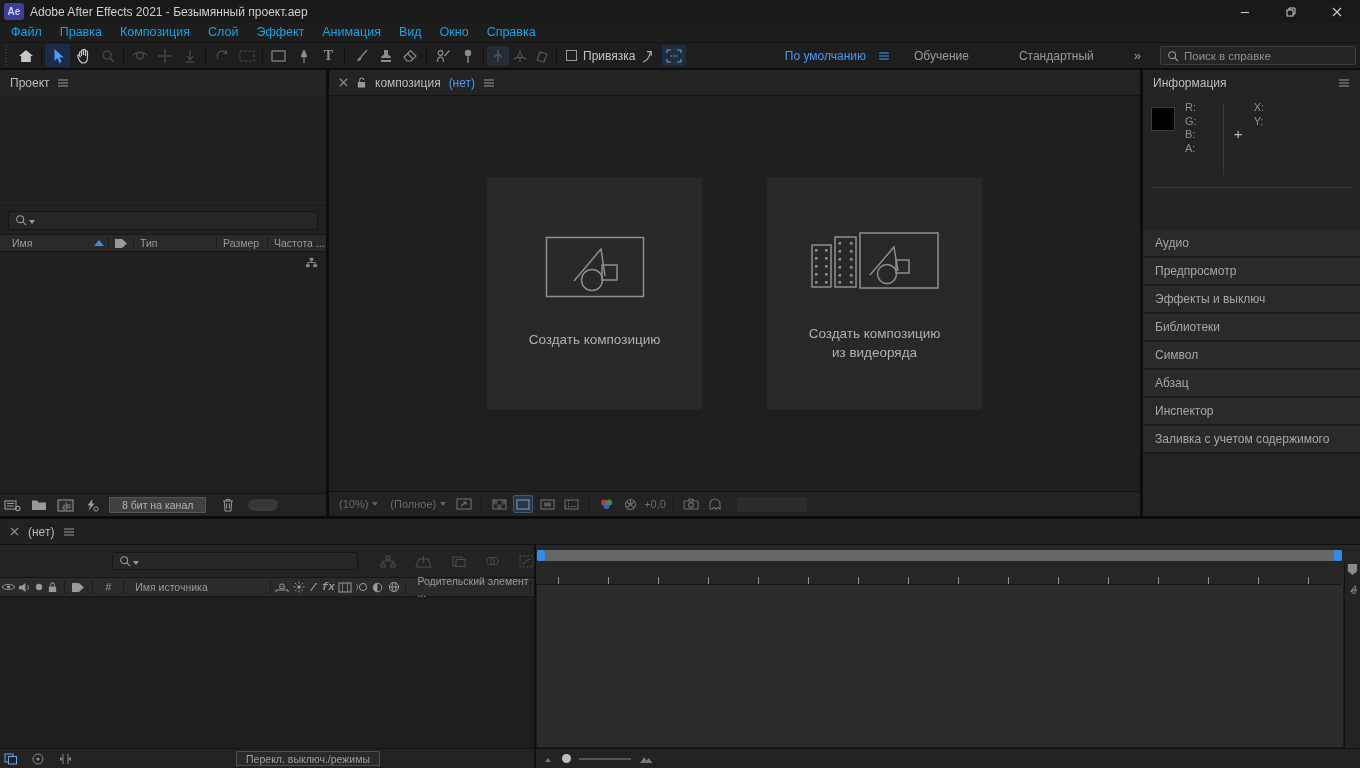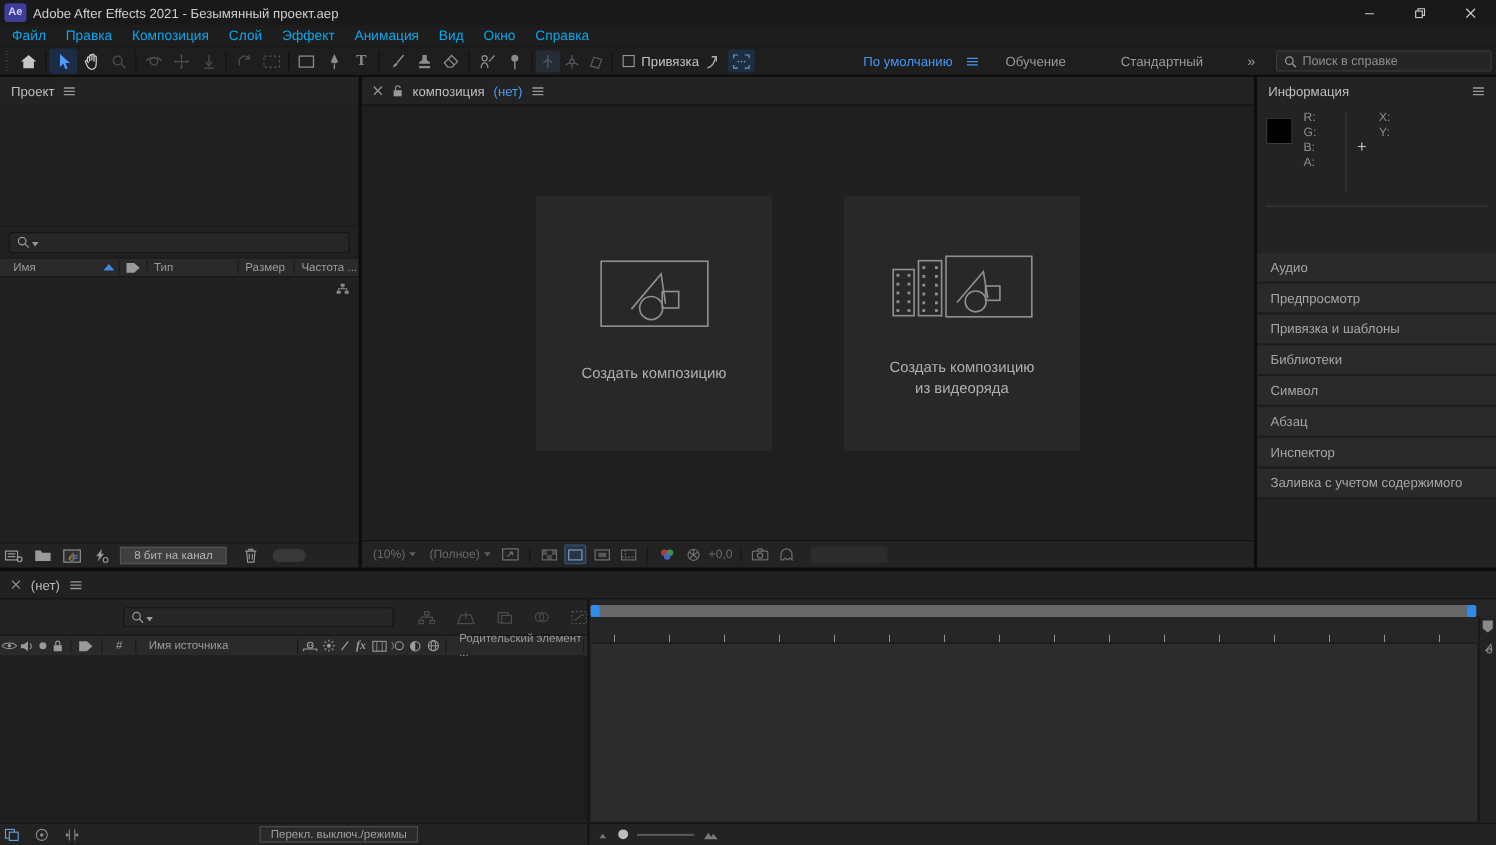--- a/index.html
+++ b/index.html
@@ -148,21 +148,21 @@
                border-radius:3px; display:flex; align-items:center; padding:0 6px; gap:2px; }
   .tl-search svg { stroke:#9a9a9a; fill:none; }
   .tl-icons { display:flex; align-items:center; gap:19px; margin-left:22px; }
   .tl-icons svg { stroke:#4c4c4c; fill:none; }
   .tl-colhead { height:20px; background:#2a2a2a; border-top:1px solid #161616; border-bottom:1px solid #161616;
                 display:flex; align-items:center; font-size:10.5px; color:#9a9a9a; }
   .tc { display:flex; align-items:center; justify-content:center; }
   .tl-colhead svg { stroke:#9a9a9a; fill:none; }
   .tl-colhead .f { fill:#9a9a9a; }
   .tl-colhead .cs { width:1px; height:13px; background:#1b1b1b; margin:0 3px; }
-  .fx-glyph { font-style:italic; font-weight:bold; font-size:11px; color:#9a9a9a; font-family:Liberation Serif, serif; }
+  .fx-glyph { font-style:italic; font-weight:bold; font-size:11px; color:#9a9a9a; font-family:Liberation Mono, monospace; }
   .tl-content { flex:1; background:#1e1e1e; }
   .tl-bottom { height:20px; background:#232323; border-top:1px solid #141414; display:flex; align-items:center;
                padding:0 4px; gap:14px; }
   .tl-bottom .ic svg { stroke:#8a8a8a; fill:none; }
   .tl-bottom .ic .f { fill:#8a8a8a; }
   .tl-bottom .ic.blue svg { stroke:#6aa3e8; }
   .modes-btn { margin:0 auto; height:15px; border:1px solid #4f4f4f; background:#2a2a2a; color:#9f9f9f;
                font-size:10.5px; padding:0 9px; display:flex; align-items:center; }
   .tl-right { flex:1; display:flex; flex-direction:column; background:#262626; position:relative; min-width:0; }
   .workarea-row { height:20px; padding:5px 18px 0 1px; }
@@ -642,21 +642,21 @@
         <div class="coords">
           <span class="crosshair">+</span>
           <div>X:</div>
           <div>Y:</div>
         </div>
       </div>
       <div class="info-rule"></div>
       <div class="rtab-spacer"></div>
       <div class="rtab">Аудио</div>
       <div class="rtab">Предпросмотр</div>
-      <div class="rtab">Привязка и шаблоны</div>
+      <div class="rtab">Эффекты и выключ</div>
       <div class="rtab">Библиотеки</div>
       <div class="rtab">Символ</div>
       <div class="rtab">Абзац</div>
       <div class="rtab">Инспектор</div>
       <div class="rtab">Заливка с учетом содержимого</div>
     </div>
   </div>
 
   <div class="timeline">
     <div class="tl-tabs">

